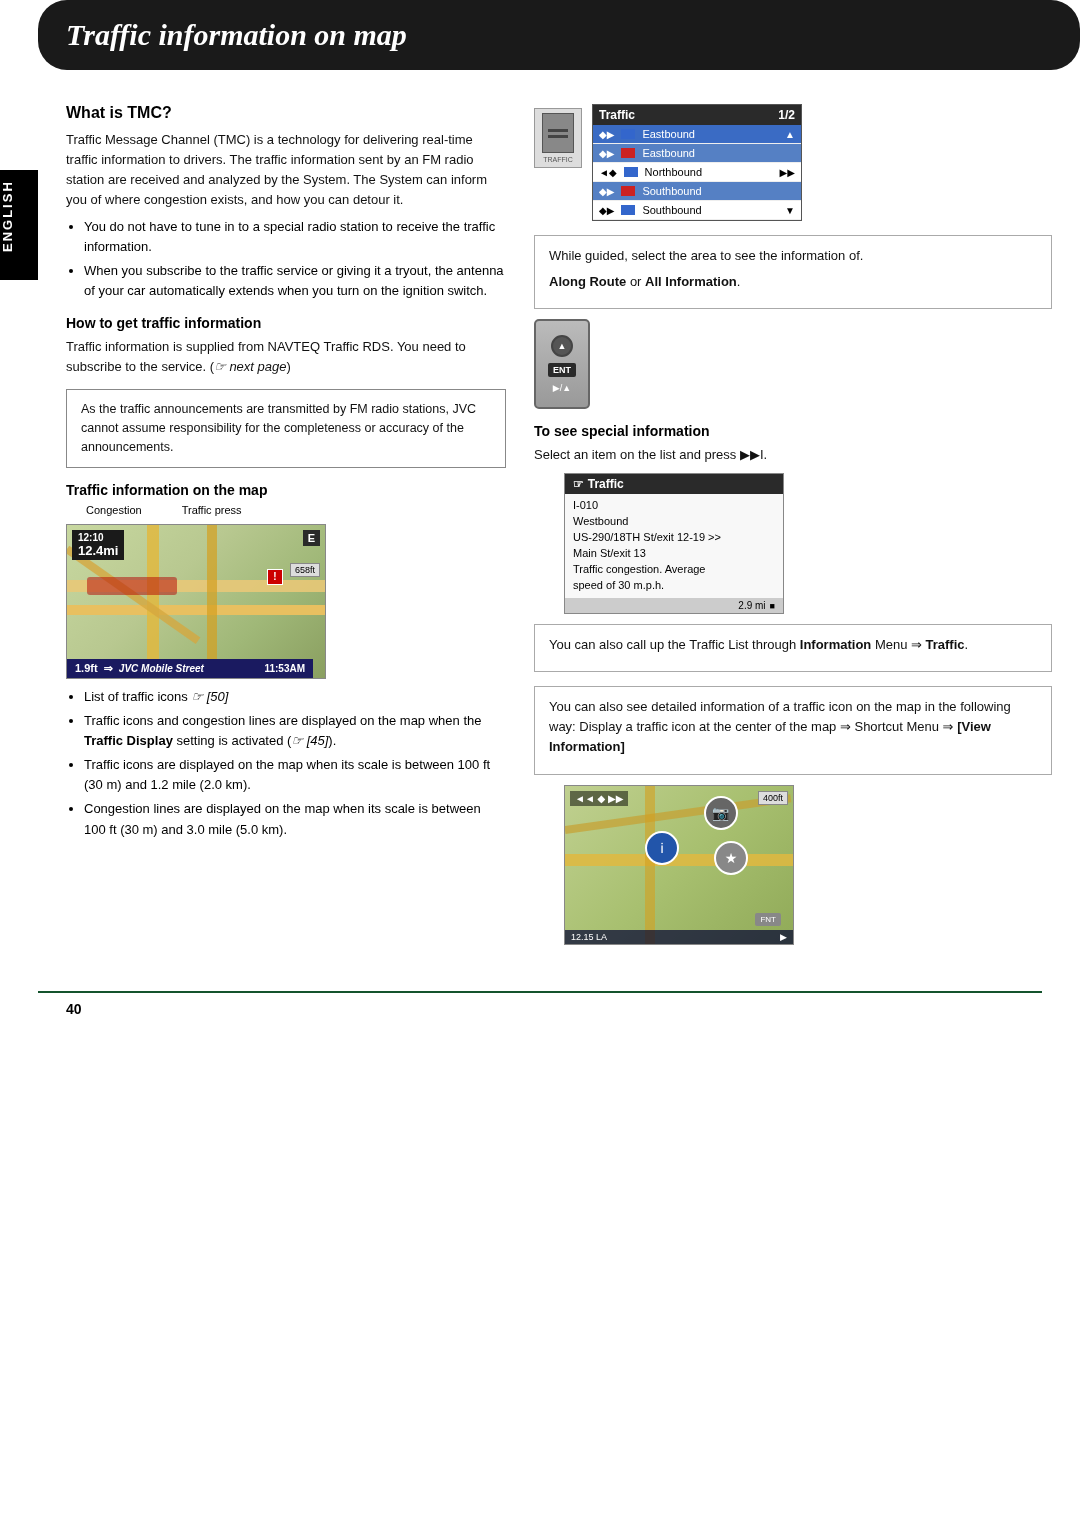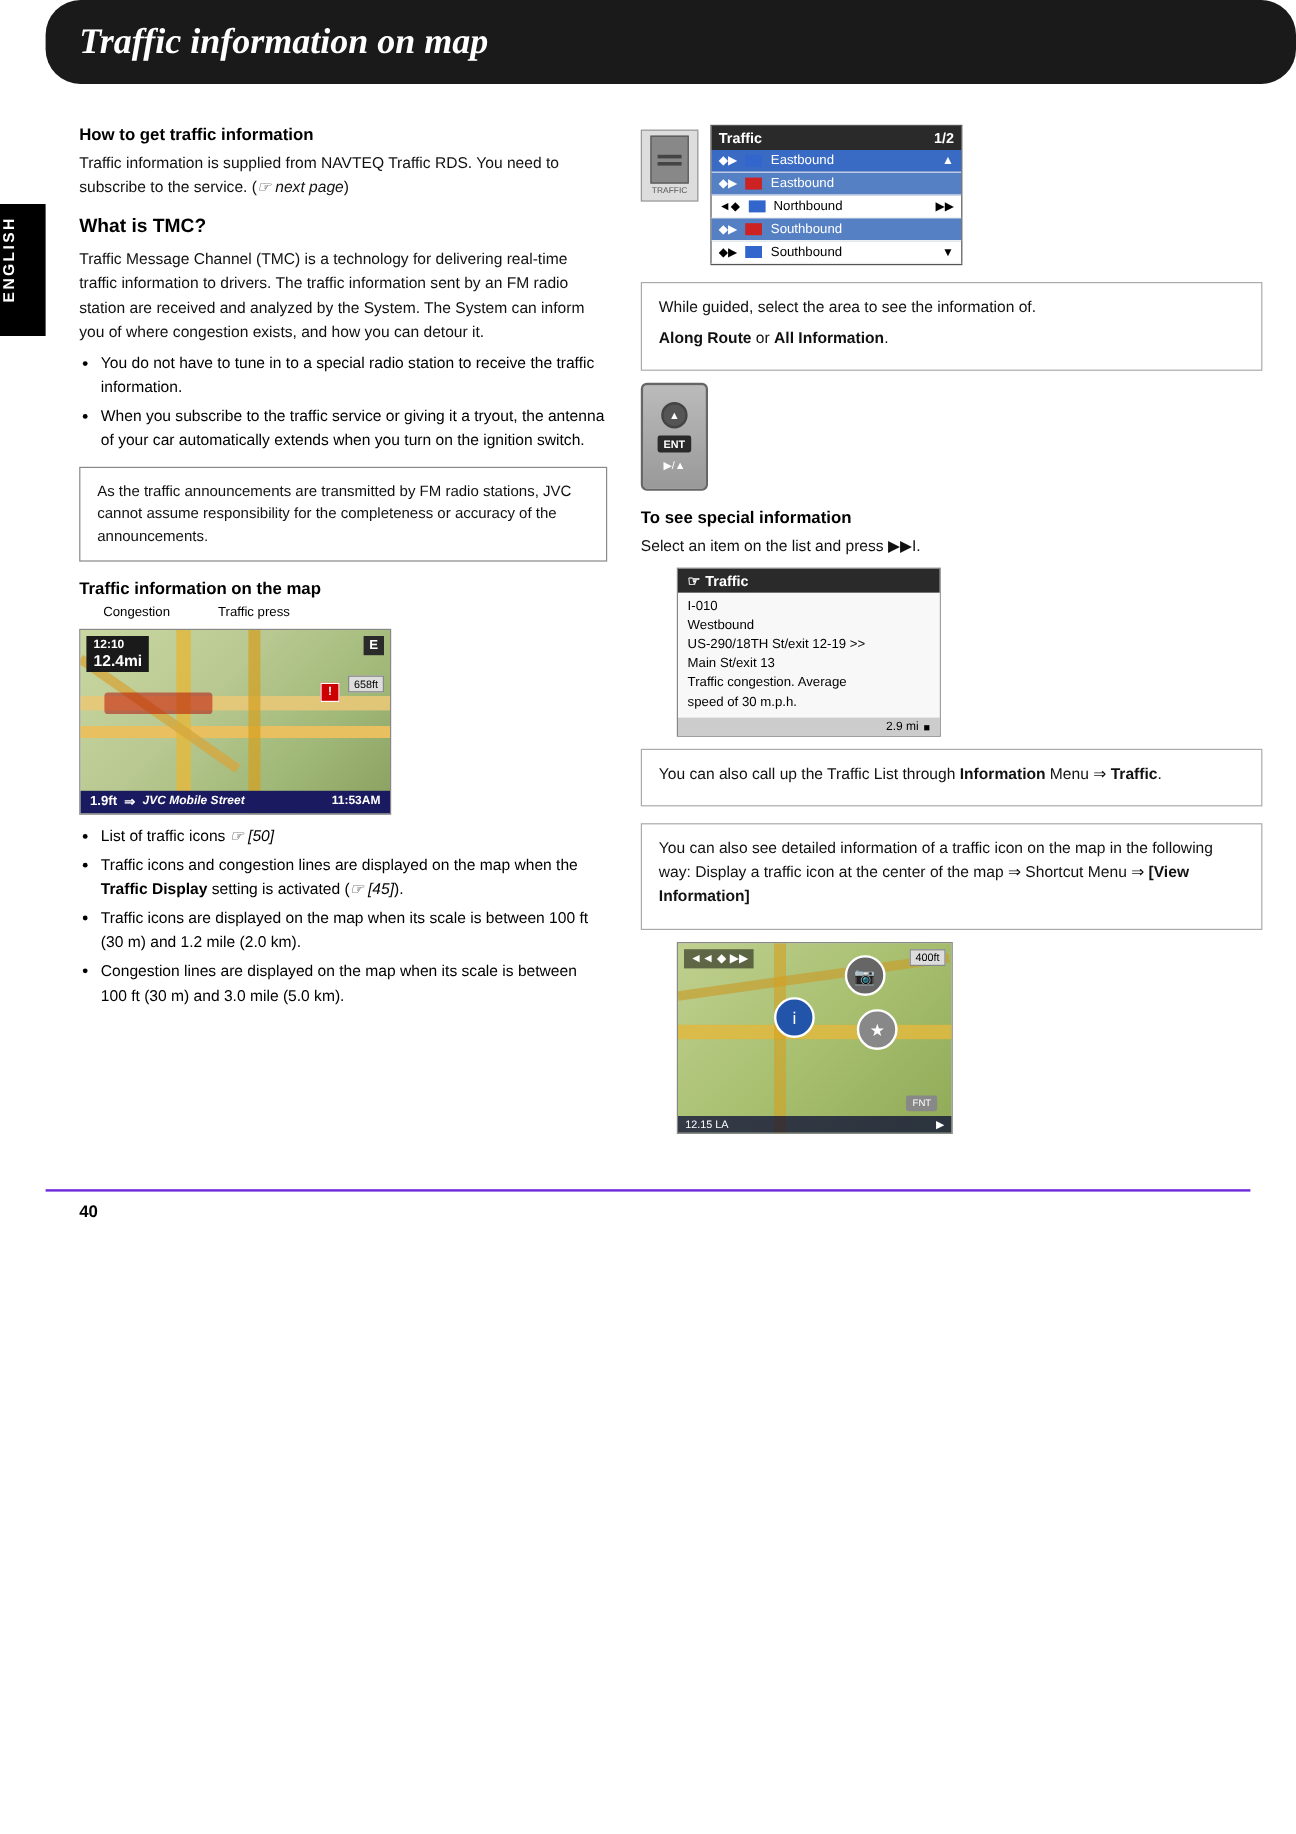--- a/index.html
+++ b/index.html
@@ -208,28 +208,28 @@
     .map-road-v {
       position: absolute;
       background: #e8c060;
       width: 14px;
       height: 100%;
     }
     .map-time-label {
       position: absolute;
       bottom: 0;
       left: 0;
-      right: 0;
+      right: 12px;
       background: #1a1a60;
       color: #fff;
       font-size: 10px;
       font-weight: bold;
       padding: 3px 8px;
       display: flex;
-      align-items: flex-start;
+      align-items: center;
       gap: 6px;
     }
     .map-bottom-label {
       font-size: 10px;
       font-style: italic;
     }
     .map-label-annotations {
       display: flex;
       gap: 40px;
       font-size: 11px;
@@ -342,21 +342,21 @@
       right: 12px;
       background: #888;
       color: #fff;
       font-size: 8px;
       padding: 2px 5px;
       border-radius: 2px;
     }
 
     
     .page-footer {
-      border-top: 2px solid #6d28d9;
+      border-top: 2px solid #14532d;
       margin: 18px 38px 0 38px;
       padding: 8px 0 0 28px;
       font-size: 14px;
       font-weight: bold;
     }
 
     
     .page-ref {
       font-style: italic;
       font-size: 13px;
@@ -371,37 +371,37 @@
     <span>ENGLISH</span>
   </div>
 
   <div class="title-bar">
     <h1>Traffic information on map</h1>
   </div>
 
   <div class="main-content">
 
     <div class="left-col">
-
-      <div class="sub-section">
-        <div class="sub-section-title">How to get traffic information</div>
-        <p>
-          Traffic information is supplied from NAVTEQ Traffic RDS. You need to subscribe to the service. (<span class="page-ref">☞ next page</span>)
-        </p>
-      </div>
 
       <div class="sub-section">
         <div class="section-title">What is TMC?</div>
         <p>Traffic Message Channel (TMC) is a technology for delivering real-time traffic information to drivers. The traffic information sent by an FM radio station are received and analyzed by the System. The System can inform you of where congestion exists, and how you can detour it.</p>
         <ul class="bullet-list">
           <li>You do not have to tune in to a special radio station to receive the traffic information.</li>
           <li>When you subscribe to the traffic service or giving it a tryout, the antenna of your car automatically extends when you turn on the ignition switch.</li>
         </ul>
       </div>
 
+      <div class="sub-section">
+        <div class="sub-section-title">How to get traffic information</div>
+        <p>
+          Traffic information is supplied from NAVTEQ Traffic RDS. You need to subscribe to the service. (<span class="page-ref">☞ next page</span>)
+        </p>
+      </div>
+
       <div class="note-box">
         <span>As the traffic announcements are transmitted by FM radio stations, JVC cannot assume responsibility for the completeness or accuracy of the announcements.</span>
       </div>
 
       <div class="sub-section">
         <div class="sub-section-title">Traffic information on the map</div>
 
         <div class="map-label-annotations">
           <span>Congestion</span>
           <span>Traffic press</span>

